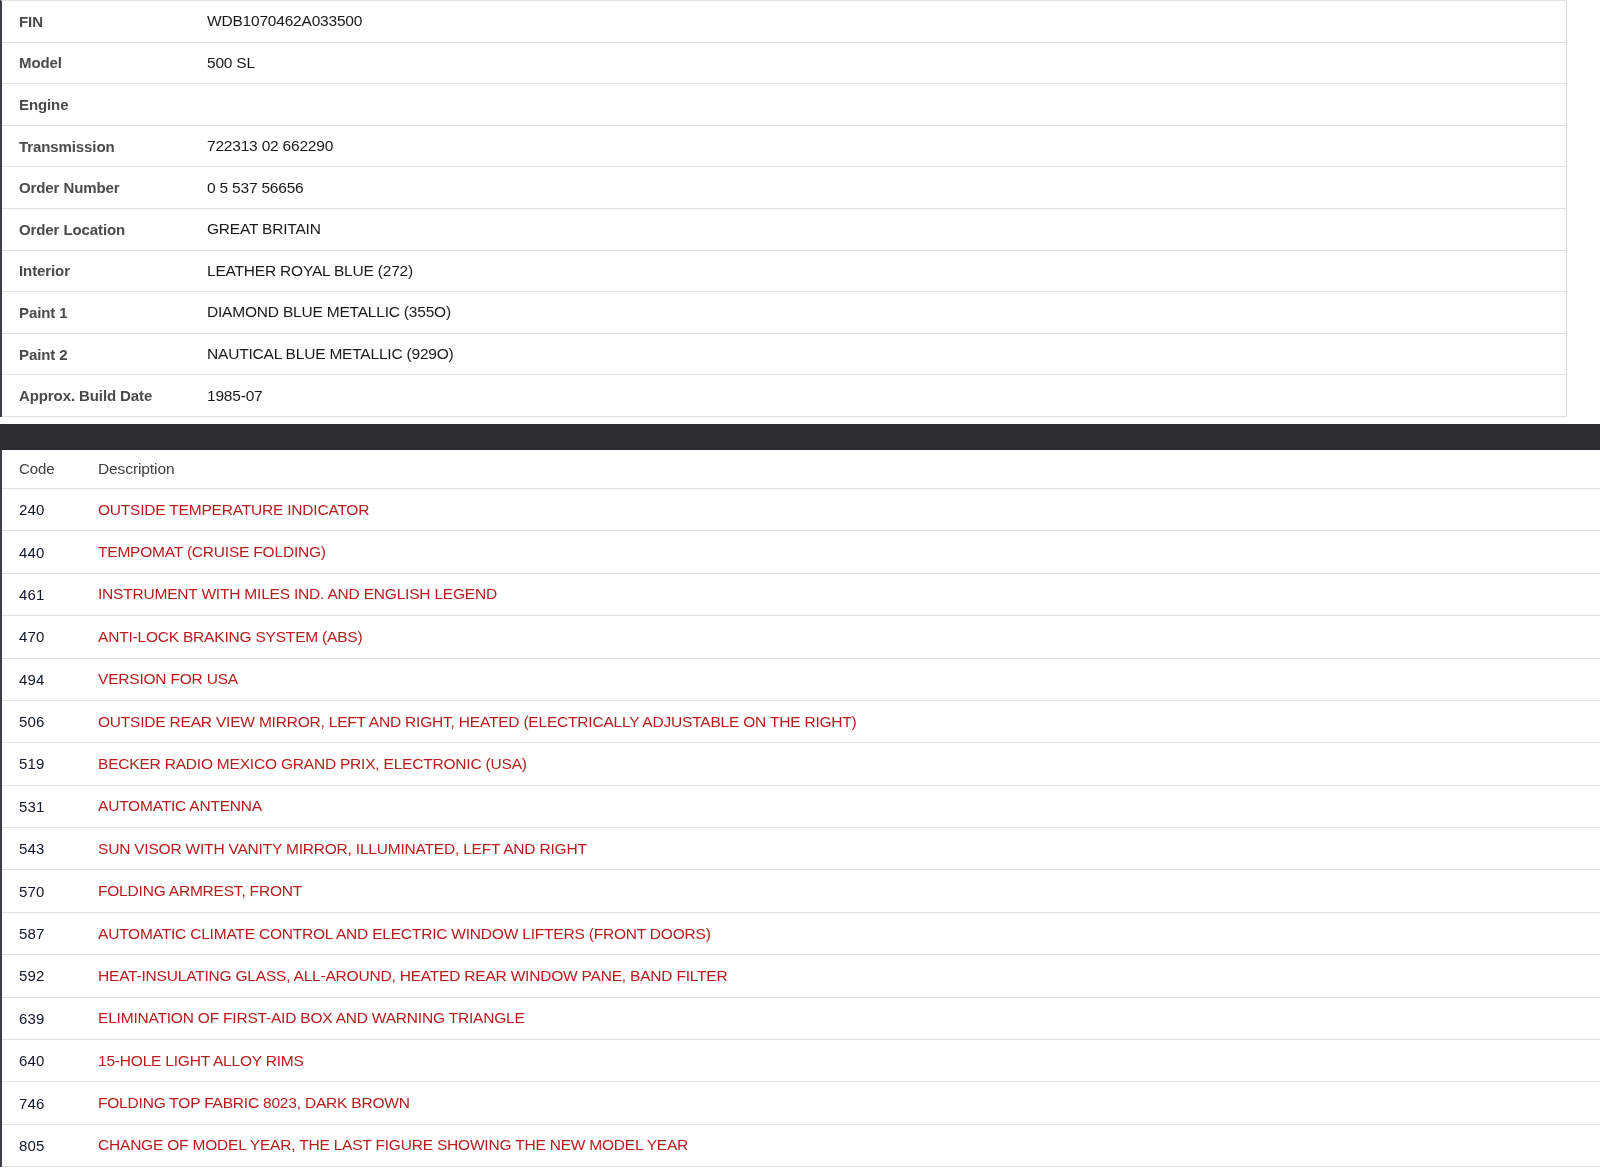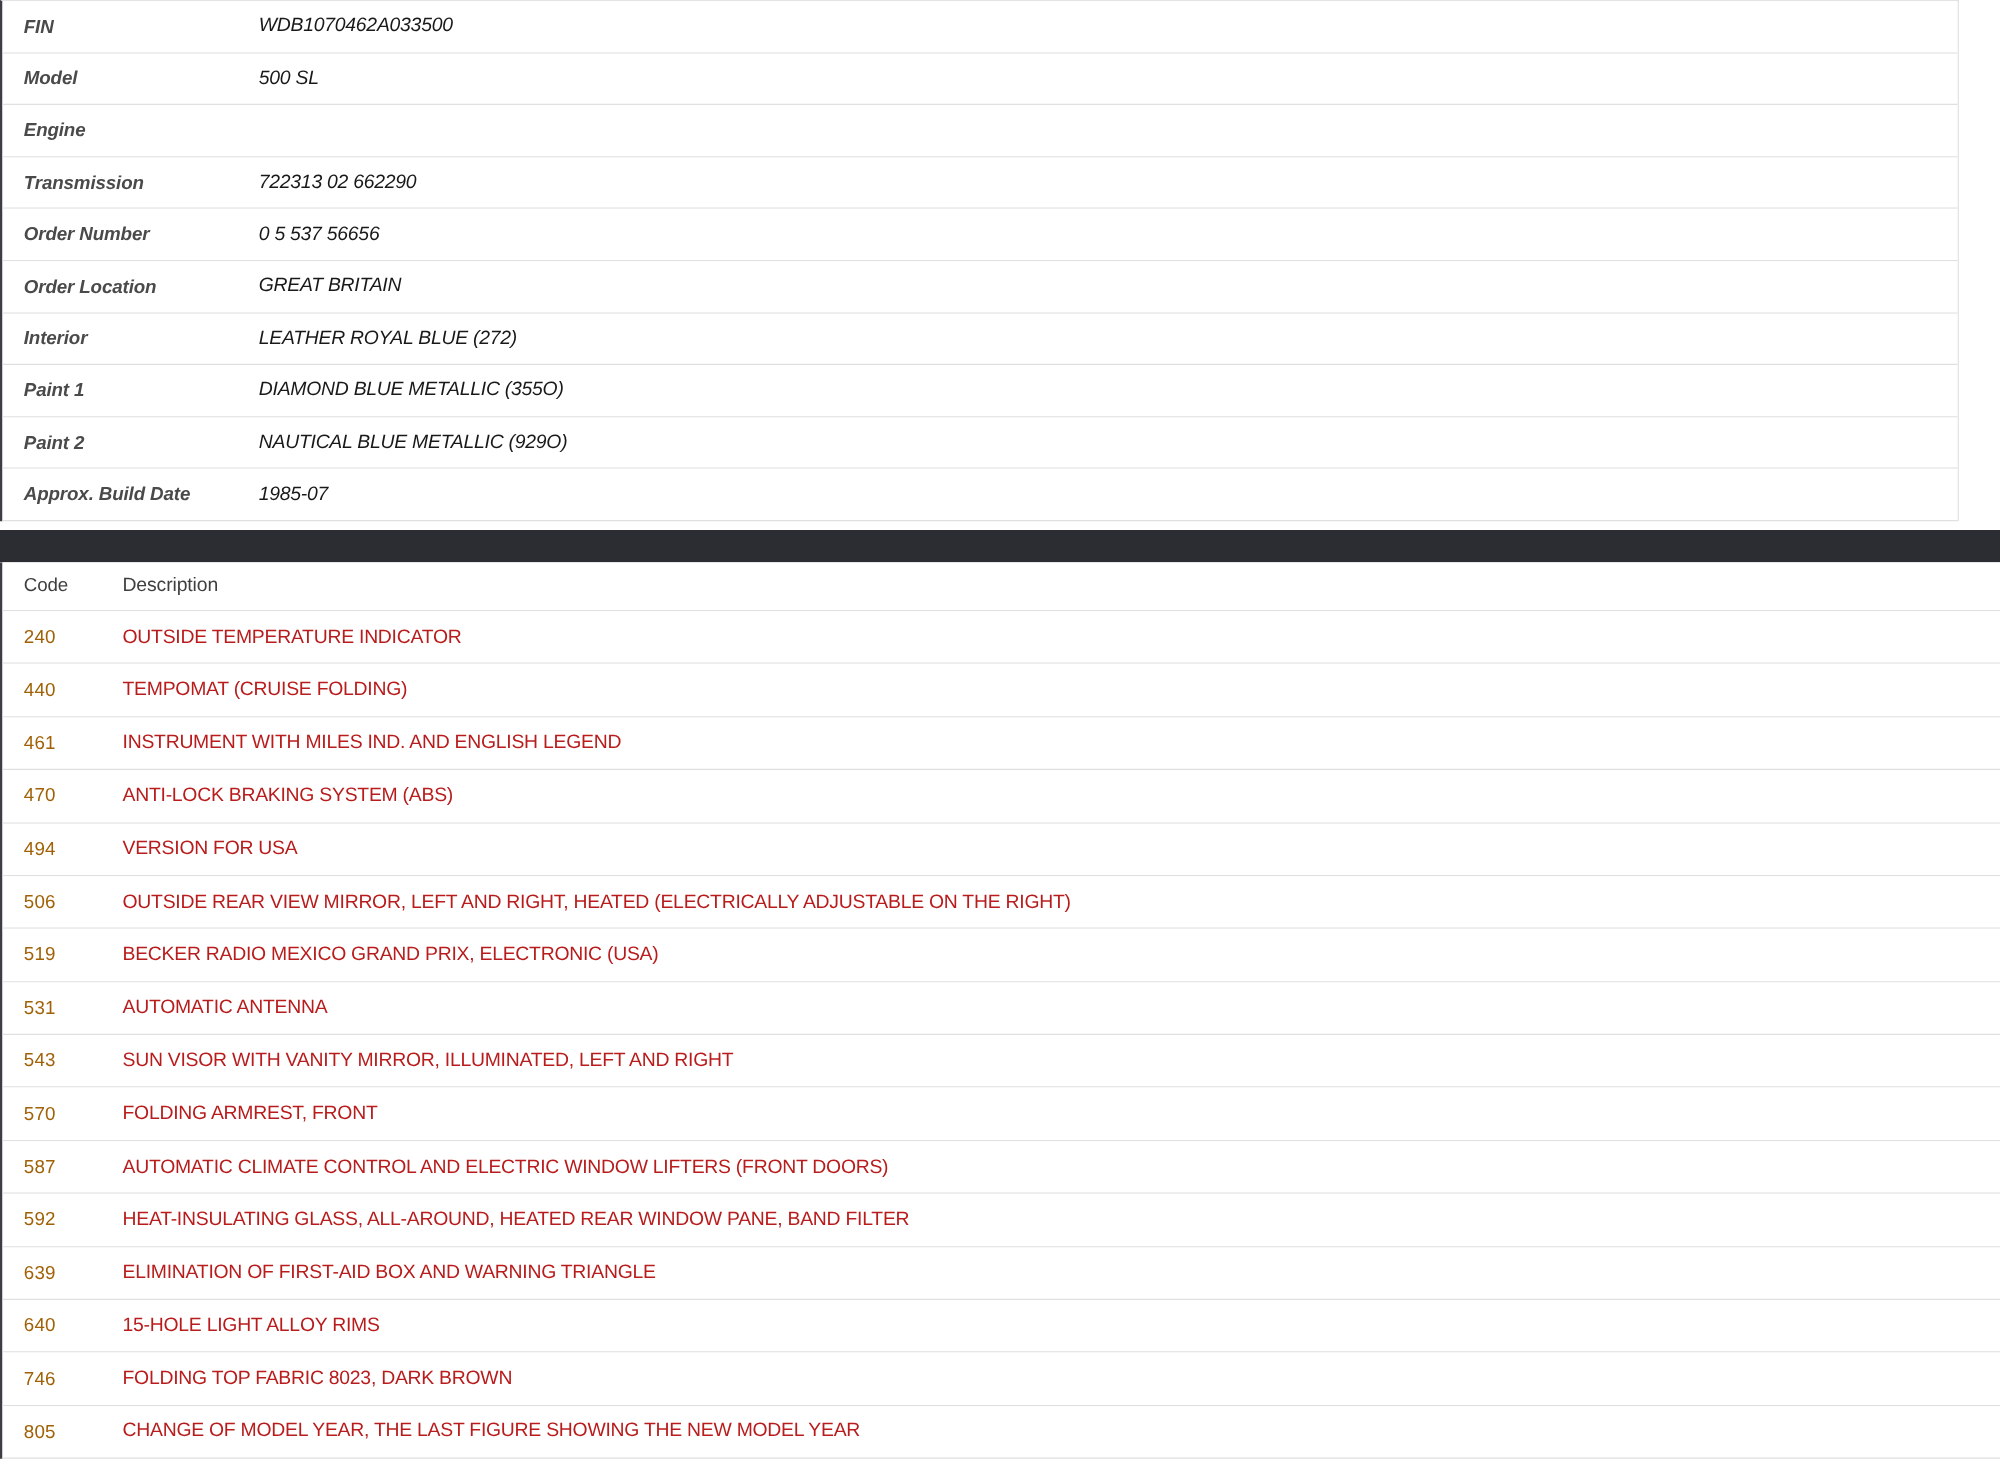--- a/index.html
+++ b/index.html
@@ -10,21 +10,20 @@
   }
   .page { width: 1600px; height: 1173px; background: #ffffff; overflow: hidden; }
 
   
   .vehicle-table {
     width: 1567px;
     border-top: 1px solid #e3e3e3;
     border-right: 1px solid #dcdcdc;
     border-left: 2px solid #3c3e44;
     background: #ffffff;
-    font-style: italic;
   }
   .v-row {
     display: flex;
     align-items: center;
     height: 41.6px;
     border-bottom: 1px solid #e0e0e0;
     background: #ffffff;
   }
   .v-label {
     flex: 0 0 205px;
@@ -68,21 +67,21 @@
     display: flex;
     align-items: center;
     height: 42.4px;
     border-bottom: 1px solid #e0e0e0;
     background: #ffffff;
   }
   .c-code {
     flex: 0 0 96px;
     padding-left: 17px;
     font-size: 15px;
-    color: #a16207;
+    color: #0f172a;
     letter-spacing: 0.2px;
     white-space: nowrap;
   }
   .c-header-row .c-code, .c-header-row .c-desc {
     font-weight: 400;
     color: #3f3f3f;
     letter-spacing: -0.1px;
   }
   .c-desc {
     flex: 1;

